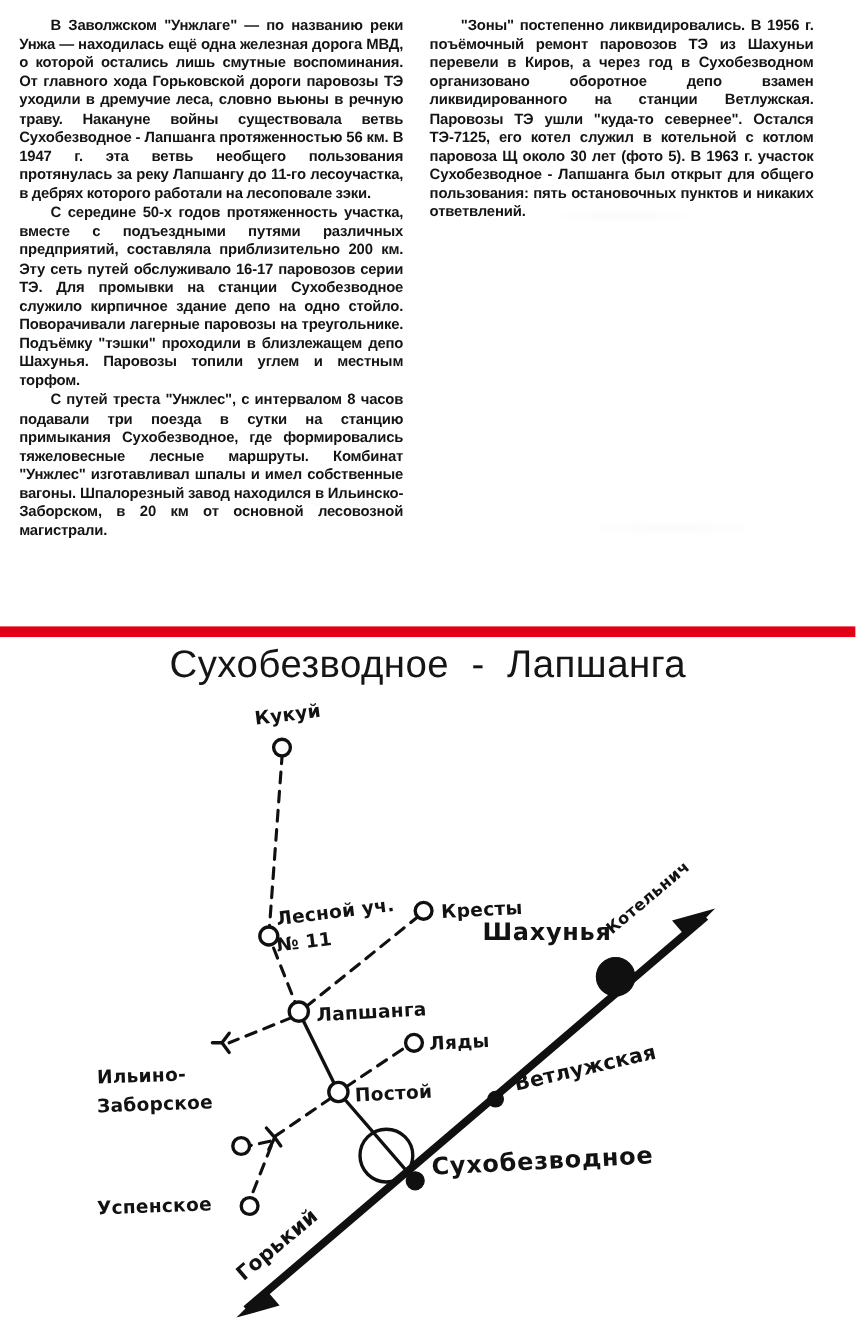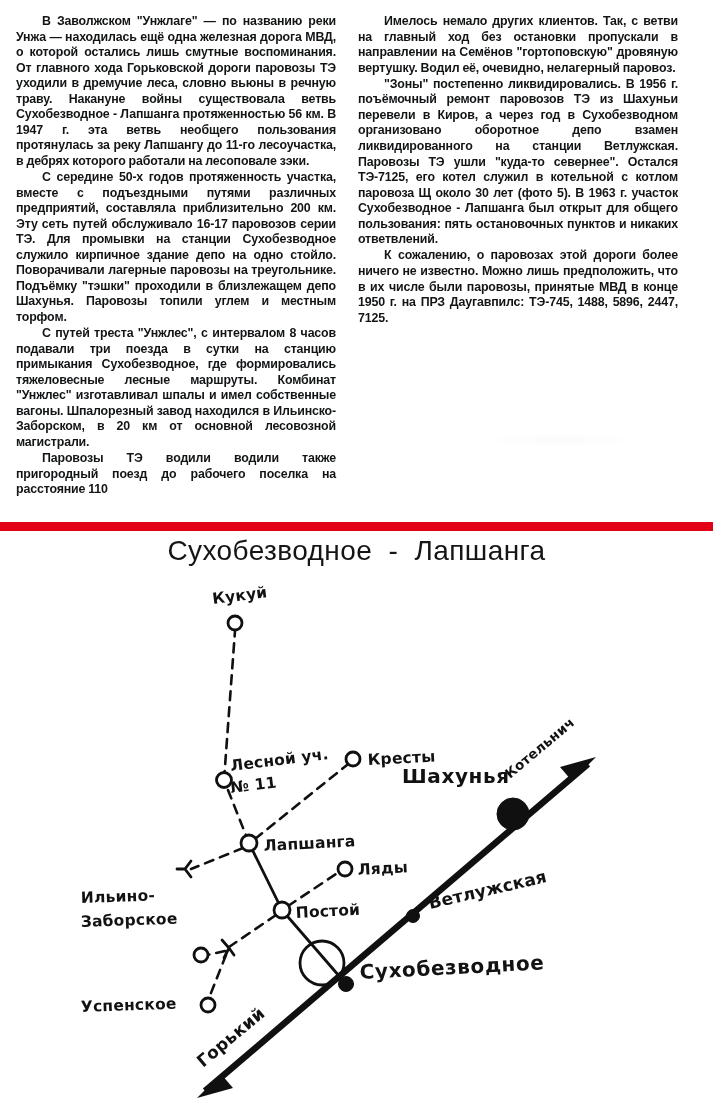--- a/index.html
+++ b/index.html
@@ -82,21 +82,21 @@
     background: #ffffff;
     overflow: hidden;
   }
   #map-title {
     position: absolute;
     left: 0;
     top: 4px;
     width: 713px;
     text-align: center;
     font-family: "Liberation Sans", sans-serif;
-    font-size: 28px;
+    font-size: 32px;
     font-weight: 400;
     letter-spacing: 0.4px;
     color: #151515;
     white-space: pre;
   }
   #map-svg {
     position: absolute;
     left: 0; top: 0;
     width: 713px;
     height: 582px;
@@ -139,26 +139,23 @@
   .endcap { stroke: #101010; stroke-width: 2.8; fill: none; stroke-linecap: round; }
 </style>
 </head>
 <body>
 
 <div id="article">
   <div class="col">
     <p>В Заволжском "Унжлаге" — по названию реки Унжа — находилась ещё одна железная дорога МВД, о которой остались лишь смутные воспоминания. От главного хода Горьковской дороги паровозы ТЭ уходили в дремучие леса, словно вьюны в речную траву. Накануне войны существовала ветвь Сухобезводное - Лапшанга протяженностью 56 км. В 1947 г. эта ветвь необщего пользования протянулась за реку Лапшангу до 11-го лесоучастка, в дебрях которого работали на лесоповале зэки.</p>
     <p>С середине 50-х годов протяженность участка, вместе с подъездными путями различных предприятий, составляла приблизительно 200 км. Эту сеть путей обслуживало 16-17 паровозов серии ТЭ. Для промывки на станции Сухобезводное служило кирпичное здание депо на одно стойло. Поворачивали лагерные паровозы на треугольнике. Подъёмку "тэшки" проходили в близлежащем депо Шахунья. Паровозы топили углем и местным торфом.</p>
     <p>С путей треста "Унжлес", с интервалом 8 часов подавали три поезда в сутки на станцию примыкания Сухобезводное, где формировались тяжеловесные лесные маршруты. Комбинат "Унжлес" изготавливал шпалы и имел собственные вагоны. Шпалорезный завод находился в Ильинско-Заборском, в 20 км от основной лесовозной магистрали.</p>
-    <p>Паровозы ТЭ водили водили также пригородный поезд до рабочего поселка на расстояние 110</p>
   </div>
   <div class="col">
-    <p>Имелось немало других клиентов. Так, с ветви на главный ход без остановки пропускали в направлении на Семёнов "гортоповскую" дровяную вертушку. Водил её, очевидно, нелагерный паровоз.</p>
     <p>"Зоны" постепенно ликвидировались. В 1956 г. поъёмочный ремонт паровозов ТЭ из Шахуньи перевели в Киров, а через год в Сухобезводном организовано оборотное депо взамен ликвидированного на станции Ветлужская. Паровозы ТЭ ушли "куда-то севернее". Остался ТЭ-7125, его котел служил в котельной с котлом паровоза Щ около 30 лет (фото 5). В 1963 г. участок Сухобезводное - Лапшанга был открыт для общего пользования: пять остановочных пунктов и никаких ответвлений.</p>
-    <p>К сожалению, о паровозах этой дороги более ничего не известно. Можно лишь предположить, что в их числе были паровозы, принятые МВД в конце 1950 г. на ПРЗ Даугавпилс: ТЭ-745, 1488, 5896, 2447, 7125.</p>
   </div>
 </div>
 <div id="scan-noise"></div>
 
 <div id="red-bar"></div>
 
 <div id="map-area">
 
   <div id="map-title">Сухобезводное  -  Лапшанга</div>
 

